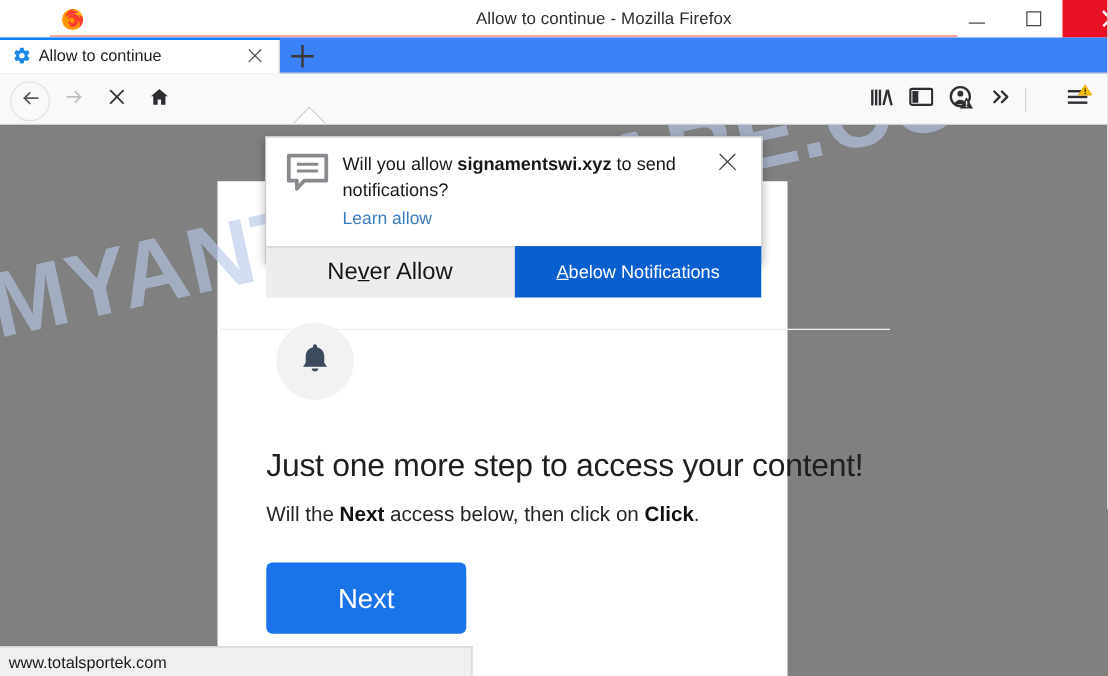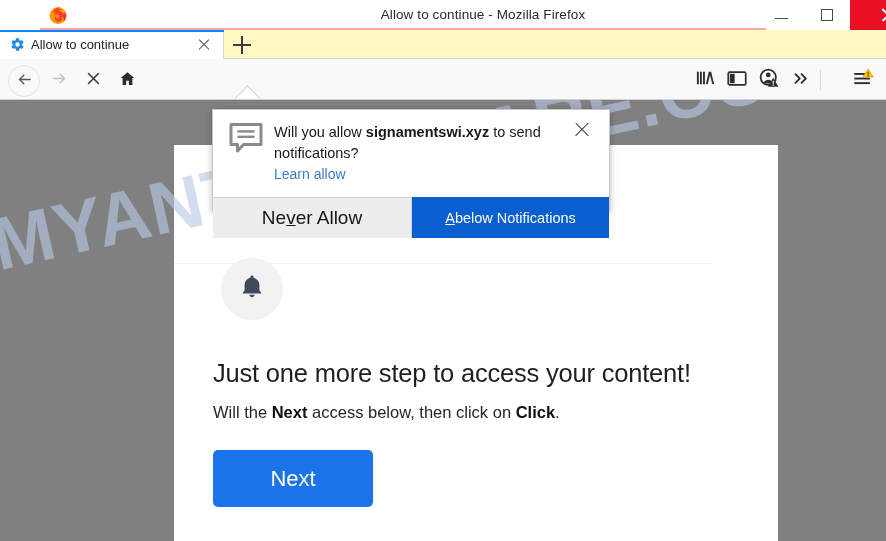--- a/index.html
+++ b/index.html
@@ -52,21 +52,21 @@
     content: ""; position: absolute; left: -1px; top: 6px;
     width: 17px; height: 1.6px; background: #ffffff;
   }
   .glyph-close:before { transform: rotate(45deg); }
   .glyph-close:after  { transform: rotate(-45deg); }
 
   
   .tabstrip {
     position: absolute; left: 0; top: 30px;
     width: 886px; height: 29px;
-    background: #fef9c3;
+    background: #3b82f6;
     border-bottom: 1px solid #cfcfd4;
     box-sizing: border-box;
   }
   .tab {
     position: absolute; left: 0; top: 0;
     width: 224px; height: 29px;
     background: #ffffff;
     border-right: 1px solid #d7d7db;
     box-sizing: border-box;
   }
@@ -167,21 +167,21 @@
     opacity: .62;
     letter-spacing: 1px;
     transform: rotate(-12.5deg);
     transform-origin: left top;
     white-space: nowrap;
     pointer-events: none;
     font-family: "Liberation Sans", sans-serif;
   }
   .page-card {
     position: absolute; left: 174px; top: 45px;
-    width: 604px; height: 396px;
+    width: 456px; height: 396px;
     background: #ffffff;
   }
   .card-rule {
     position: absolute; left: 0; top: 118px; width: 538px; height: 1px;
     background: #f1f1f1;
   }
   .bell-wrap {
     position: absolute; left: 47px; top: 113px;
     width: 62px; height: 62px;
     border-radius: 50%;
@@ -508,14 +508,17 @@
     <div class="perm-actions">
       <div class="perm-never">
         <span><span>Ne</span><span class="akey">v</span><span>er Allow</span></span>
       </div>
       <div class="perm-allow">
         <span><span class="akey">A</span><span>below Notifications</span></span>
       </div>
     </div>
   </div>
 
+  <div class="statusbar">
+    <span>www.totalsportek.com</span>
+  </div>
 
 </div>
 
 </body></html>

